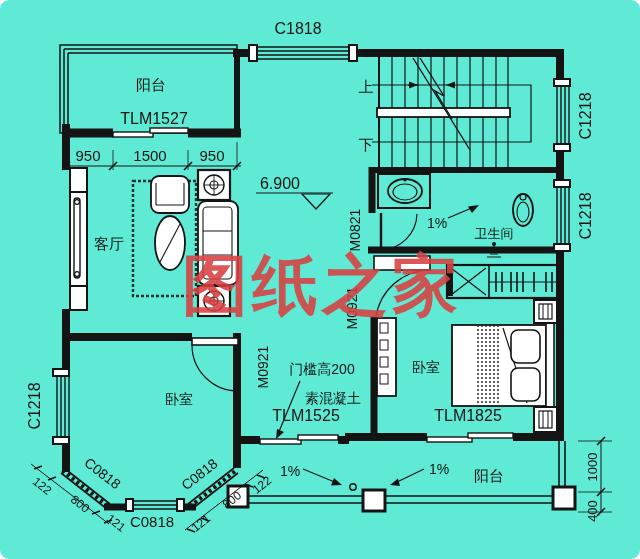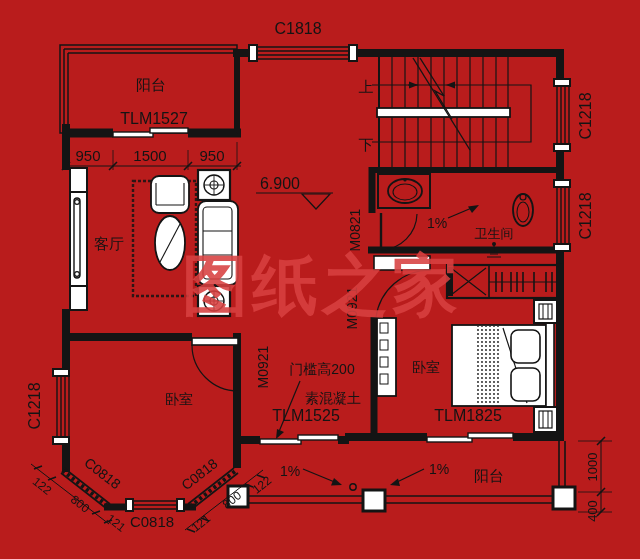--- a/index.html
+++ b/index.html
@@ -1,16 +1,16 @@
 <!DOCTYPE html>
 <html><head>
 <meta charset="utf-8">
 <style>
   html,body{margin:0;padding:0;background:#ffffff;}
-  .plan-wrap{position:relative;width:640px;height:559px;background:#b91c1c;overflow:hidden;}
+  .plan-wrap{position:relative;width:640px;height:559px;background:#5eead4;overflow:hidden;border-radius:9px;}
   svg{display:block;}
   svg text{font-family:"Liberation Sans","DejaVu Sans",sans-serif;fill:#141414;}
   .lbl{font-size:15px;}
   .code{font-size:16px;}
   .dim{font-size:15px;}
   .dimsm{font-size:12px;}
   .note{font-size:14px;}
   .wm{font-size:66px;font-weight:bold;letter-spacing:4px;fill:#d84040;opacity:.88;}
 </style>
 </head>

